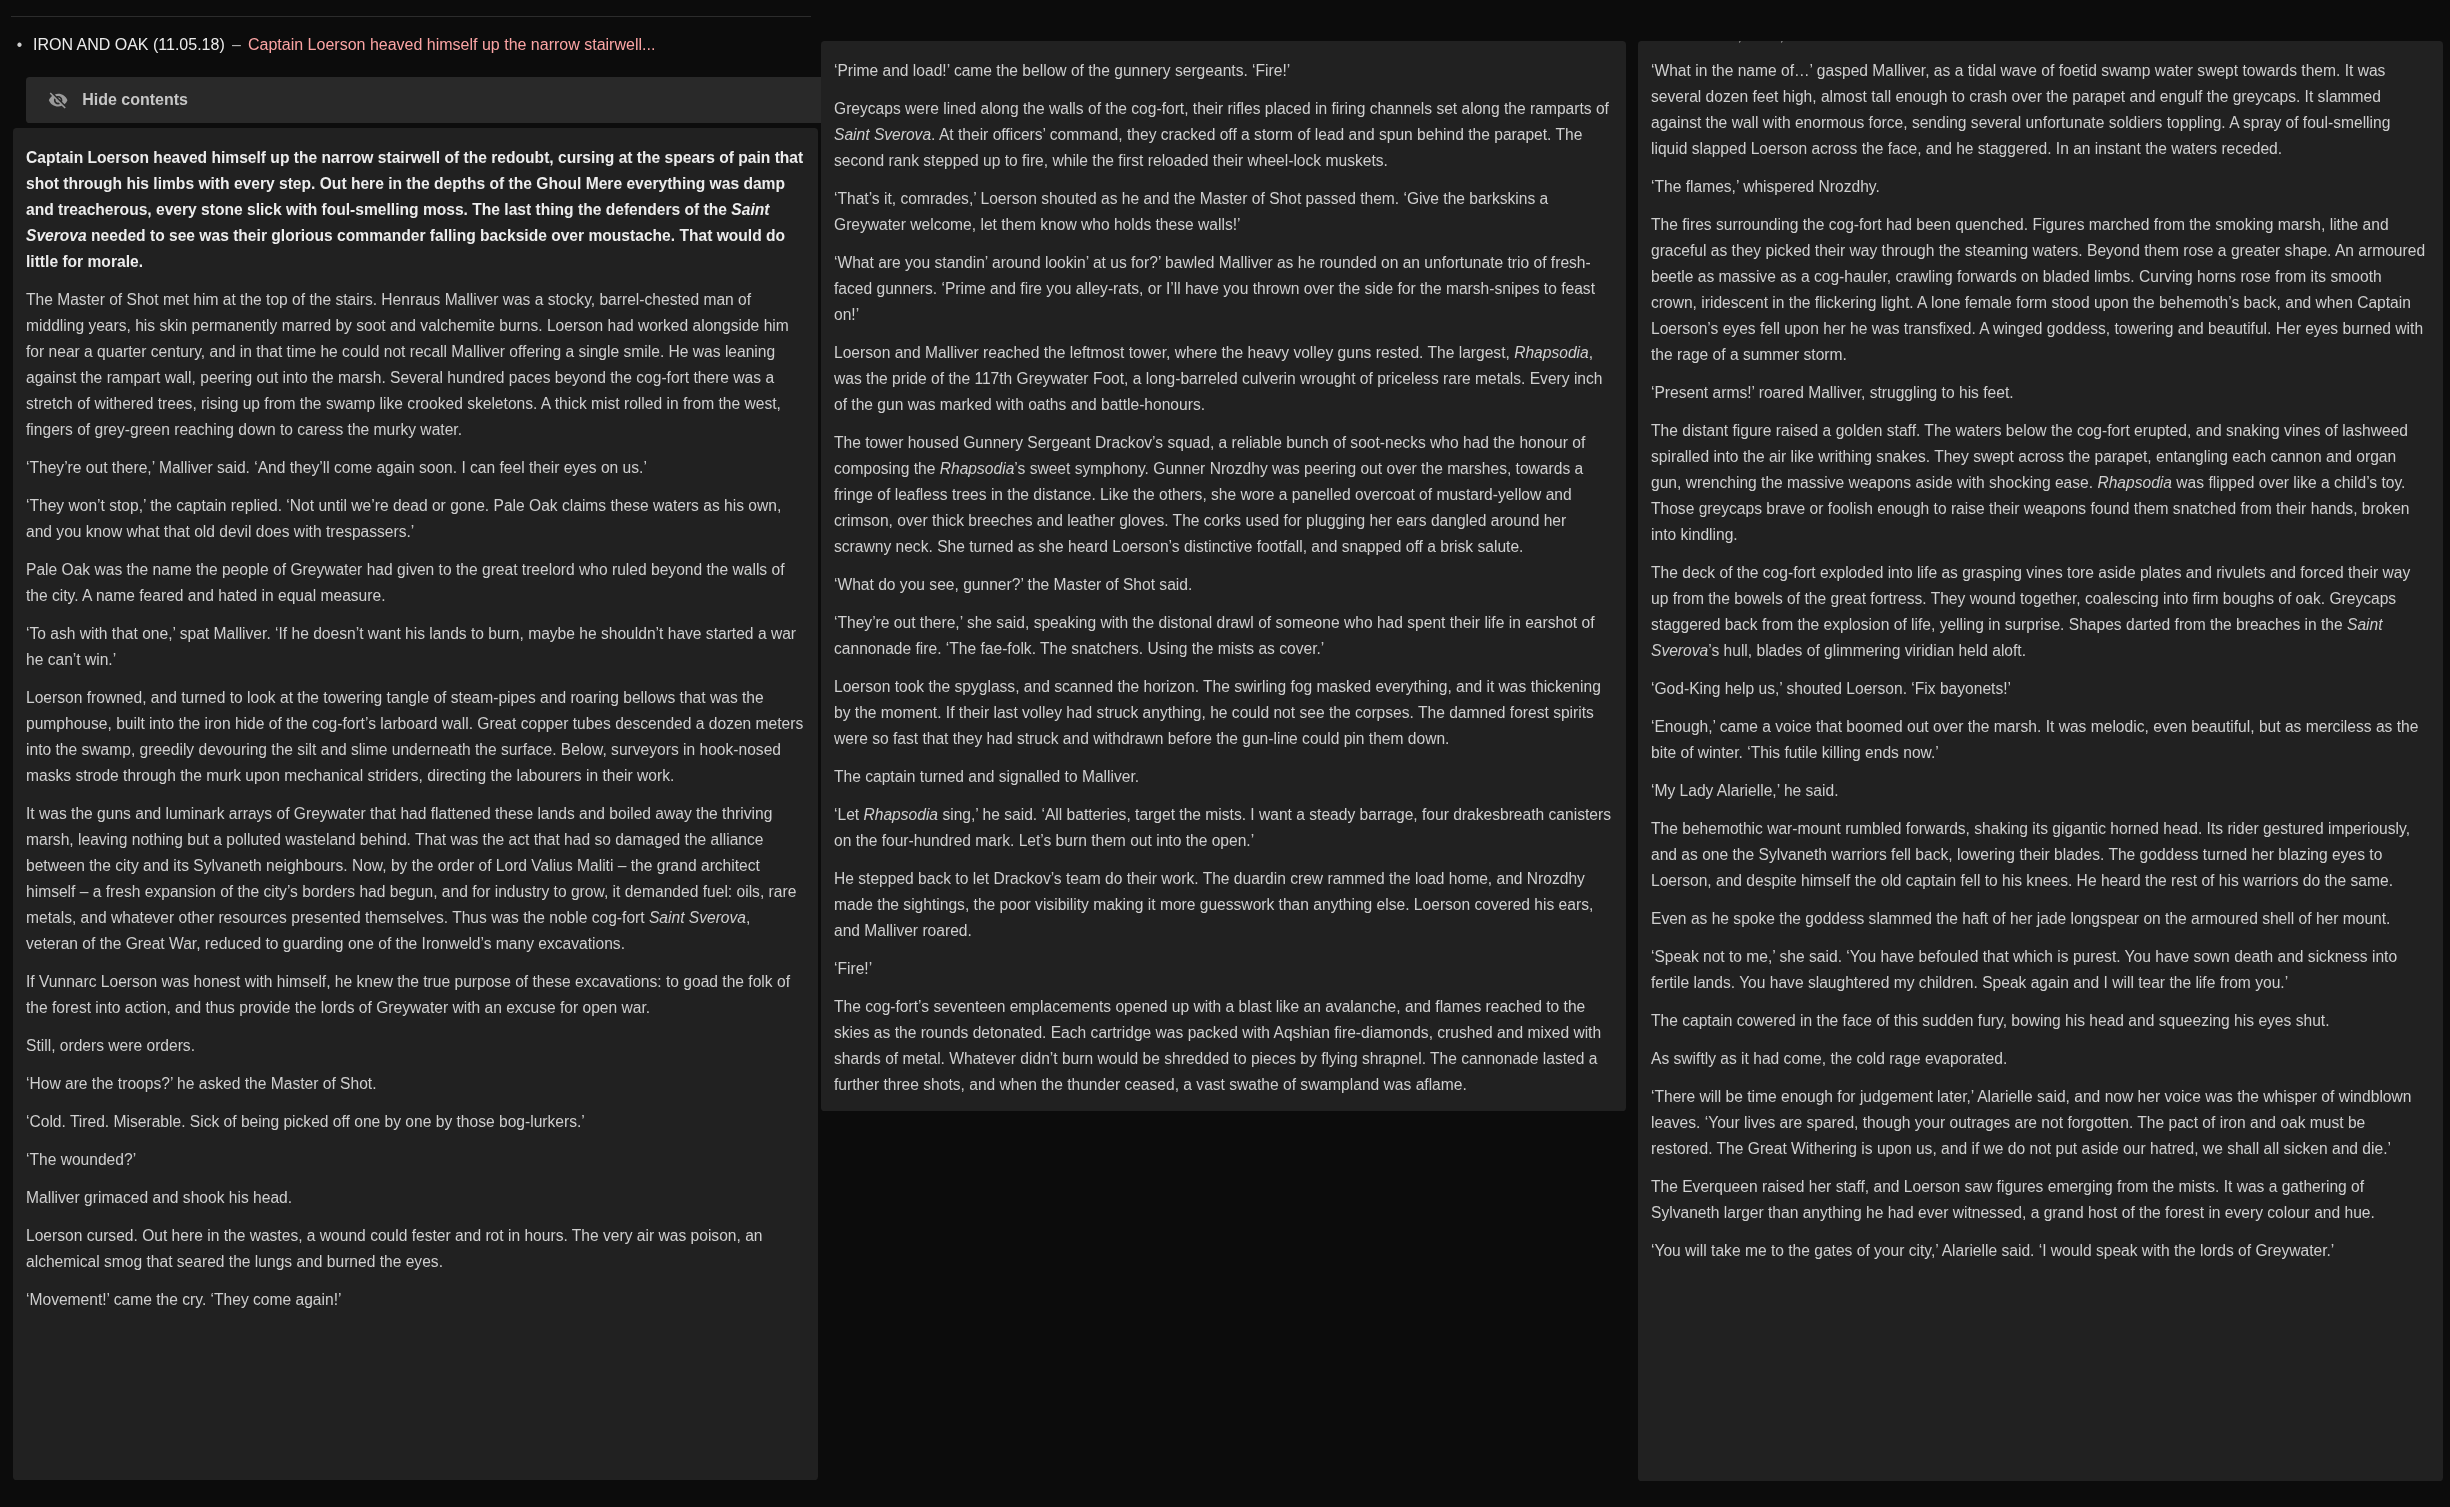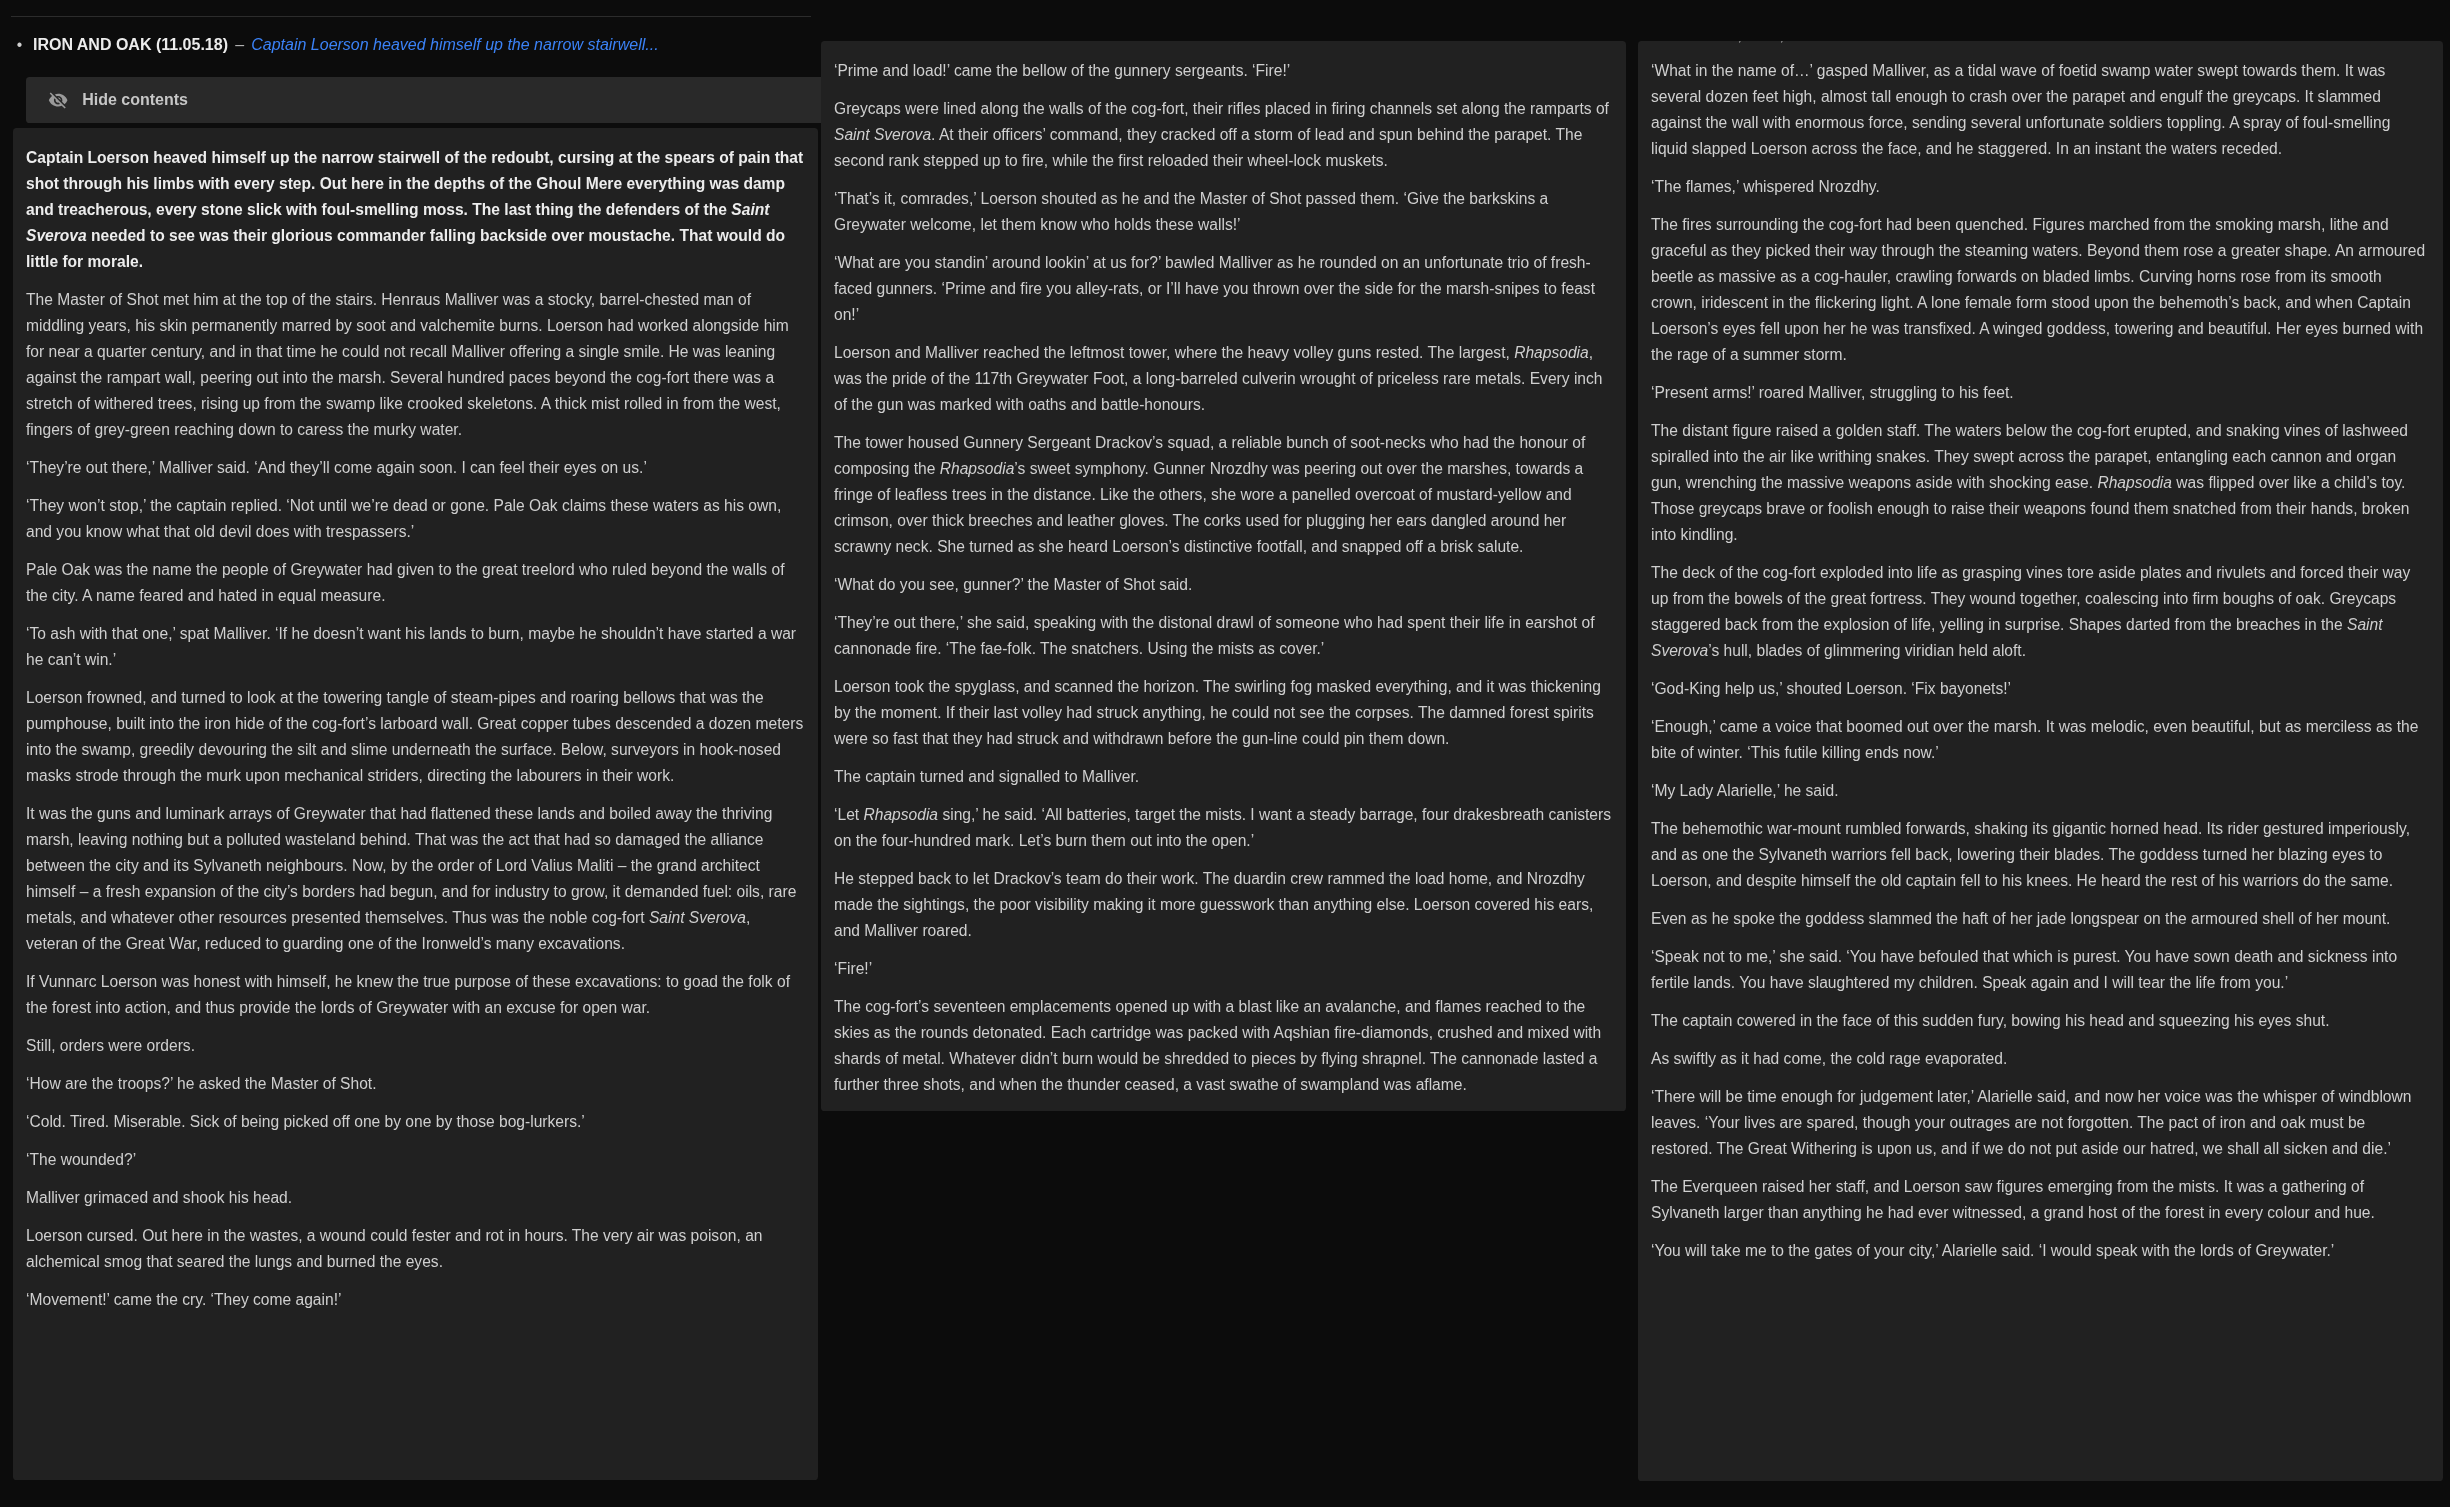--- a/index.html
+++ b/index.html
@@ -33,29 +33,28 @@
     line-height: 24px;
     cursor: default;
   }
   .bullet {
     color: #d0d0d0;
     font-size: 15.6px;
     margin-right: 10.8px;
   }
   .note-title {
     color: #ececec;
-    font-weight: bold;
+    font-weight: normal;
   }
   .note-dash {
     color: #b5b5b5;
     margin: 0 7.2px;
   }
   .note-preview {
-    color: #3b82f6;
-    font-style: italic;
+    color: #fca5a5;
   }
   .hide-box {
     position: absolute;
     left: 6px; top: 77px;
     width: 805px; height: 46px;
     background: #292929;
     border-radius: 3.6px;
     display: flex;
     align-items: center;
     padding-left: 21.5px;

